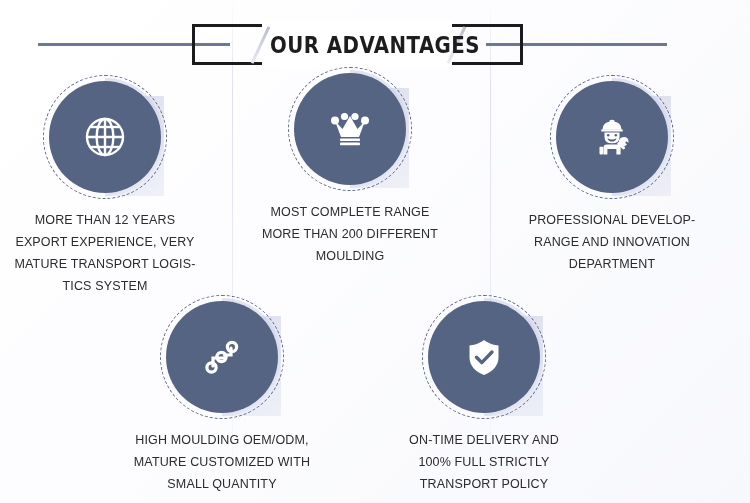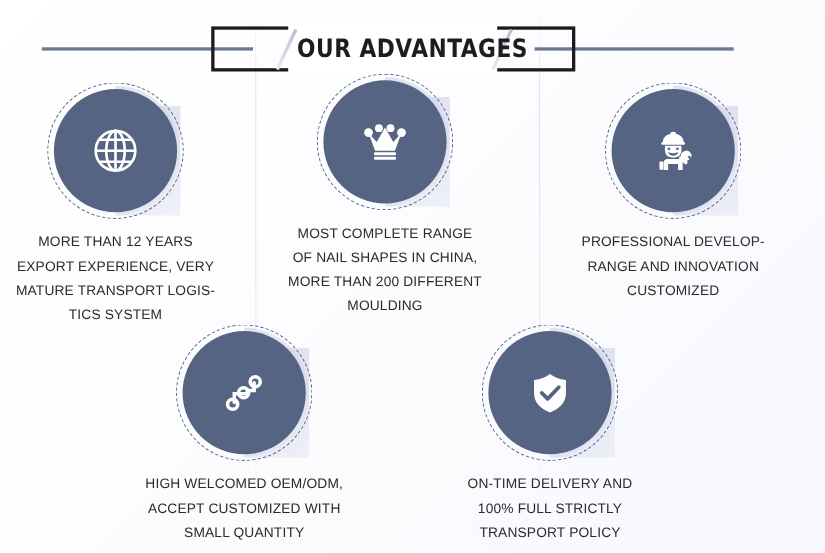--- a/index.html
+++ b/index.html
@@ -172,21 +172,21 @@
     letter-spacing: 0.15px;
     font-family: "Liberation Sans", sans-serif;
   }
 
   
   #card-1 { left: -11px;  top: 70px; }
   #card-2 { left: 234px;  top: 62px; }
   #card-3 { left: 496px;  top: 70px; }
   
   #card-4 { left: 106px;  top: 290px; }
-  #card-5 { left: 384px;  top: 290px; }
+  #card-5 { left: 368px;  top: 290px; }
 </style>
 </head>
 <body>
 
 <div id="page">
 
   <div class="bg-vline" style="left:232px"></div>
   <div class="bg-vline" style="left:490px"></div>
 
   <div class="header">
@@ -241,21 +241,20 @@
               <path d="M9 16 L15 32 L33 32 L39 16 L31.5 24 L24 11 L16.5 24 Z"></path>
               <rect x="14" y="33.5" width="20" height="2.6" rx="0.8"></rect>
               <rect x="14" y="37.6" width="20" height="2.6" rx="0.8"></rect>
             </g>
           </svg>
         </span>
       </div>
     </div>
     <div class="card-text">
       <div>MOST COMPLETE RANGE</div>
-      <div>OF NAIL SHAPES IN CHINA,</div>
       <div>MORE THAN 200 DIFFERENT</div>
       <div>MOULDING</div>
     </div>
   </div>
 
   <div class="card" id="card-3">
     <div class="circle-wrap">
       <div class="shadow"></div>
       <div class="dashring"></div>
       <div class="circle">
@@ -279,21 +278,21 @@
               <path d="M34.6 24.2 a4.6 4.6 0 1 0 4.4 7.4 l-1.9 -1.8 l1.4 -1.5 l1.9 1.8 a4.6 4.6 0 0 0 -5.8 -5.9 Z"></path>
               <rect x="28.6" y="31.2" width="9.2" height="3.1" rx="1.4" transform="rotate(41 33.2 32.7)"></rect>
             </g>
           </svg>
         </span>
       </div>
     </div>
     <div class="card-text">
       <div>PROFESSIONAL DEVELOP-</div>
       <div>RANGE AND INNOVATION</div>
-      <div>CUSTOMIZED</div>
+      <div>DEPARTMENT</div>
     </div>
   </div>
 
   <div class="card" id="card-4">
     <div class="circle-wrap">
       <div class="shadow"></div>
       <div class="dashring"></div>
       <div class="circle">
         <span>
           <svg width="50" height="50" viewBox="0 0 50 50">
@@ -304,22 +303,22 @@
             <g fill="none" stroke="#ffffff" stroke-width="3.2">
               <circle cx="14.5" cy="35.5" r="4.6"></circle>
               <circle cx="24.5" cy="25" r="4.6"></circle>
               <circle cx="35" cy="15" r="4.6"></circle>
             </g>
           </svg>
         </span>
       </div>
     </div>
     <div class="card-text">
-      <div>HIGH WELCOMED OEM/ODM,</div>
-      <div>ACCEPT CUSTOMIZED WITH</div>
+      <div>HIGH MOULDING OEM/ODM,</div>
+      <div>MATURE CUSTOMIZED WITH</div>
       <div>SMALL QUANTITY</div>
     </div>
   </div>
 
   <div class="card" id="card-5">
     <div class="circle-wrap">
       <div class="shadow"></div>
       <div class="dashring"></div>
       <div class="circle">
         <span>

